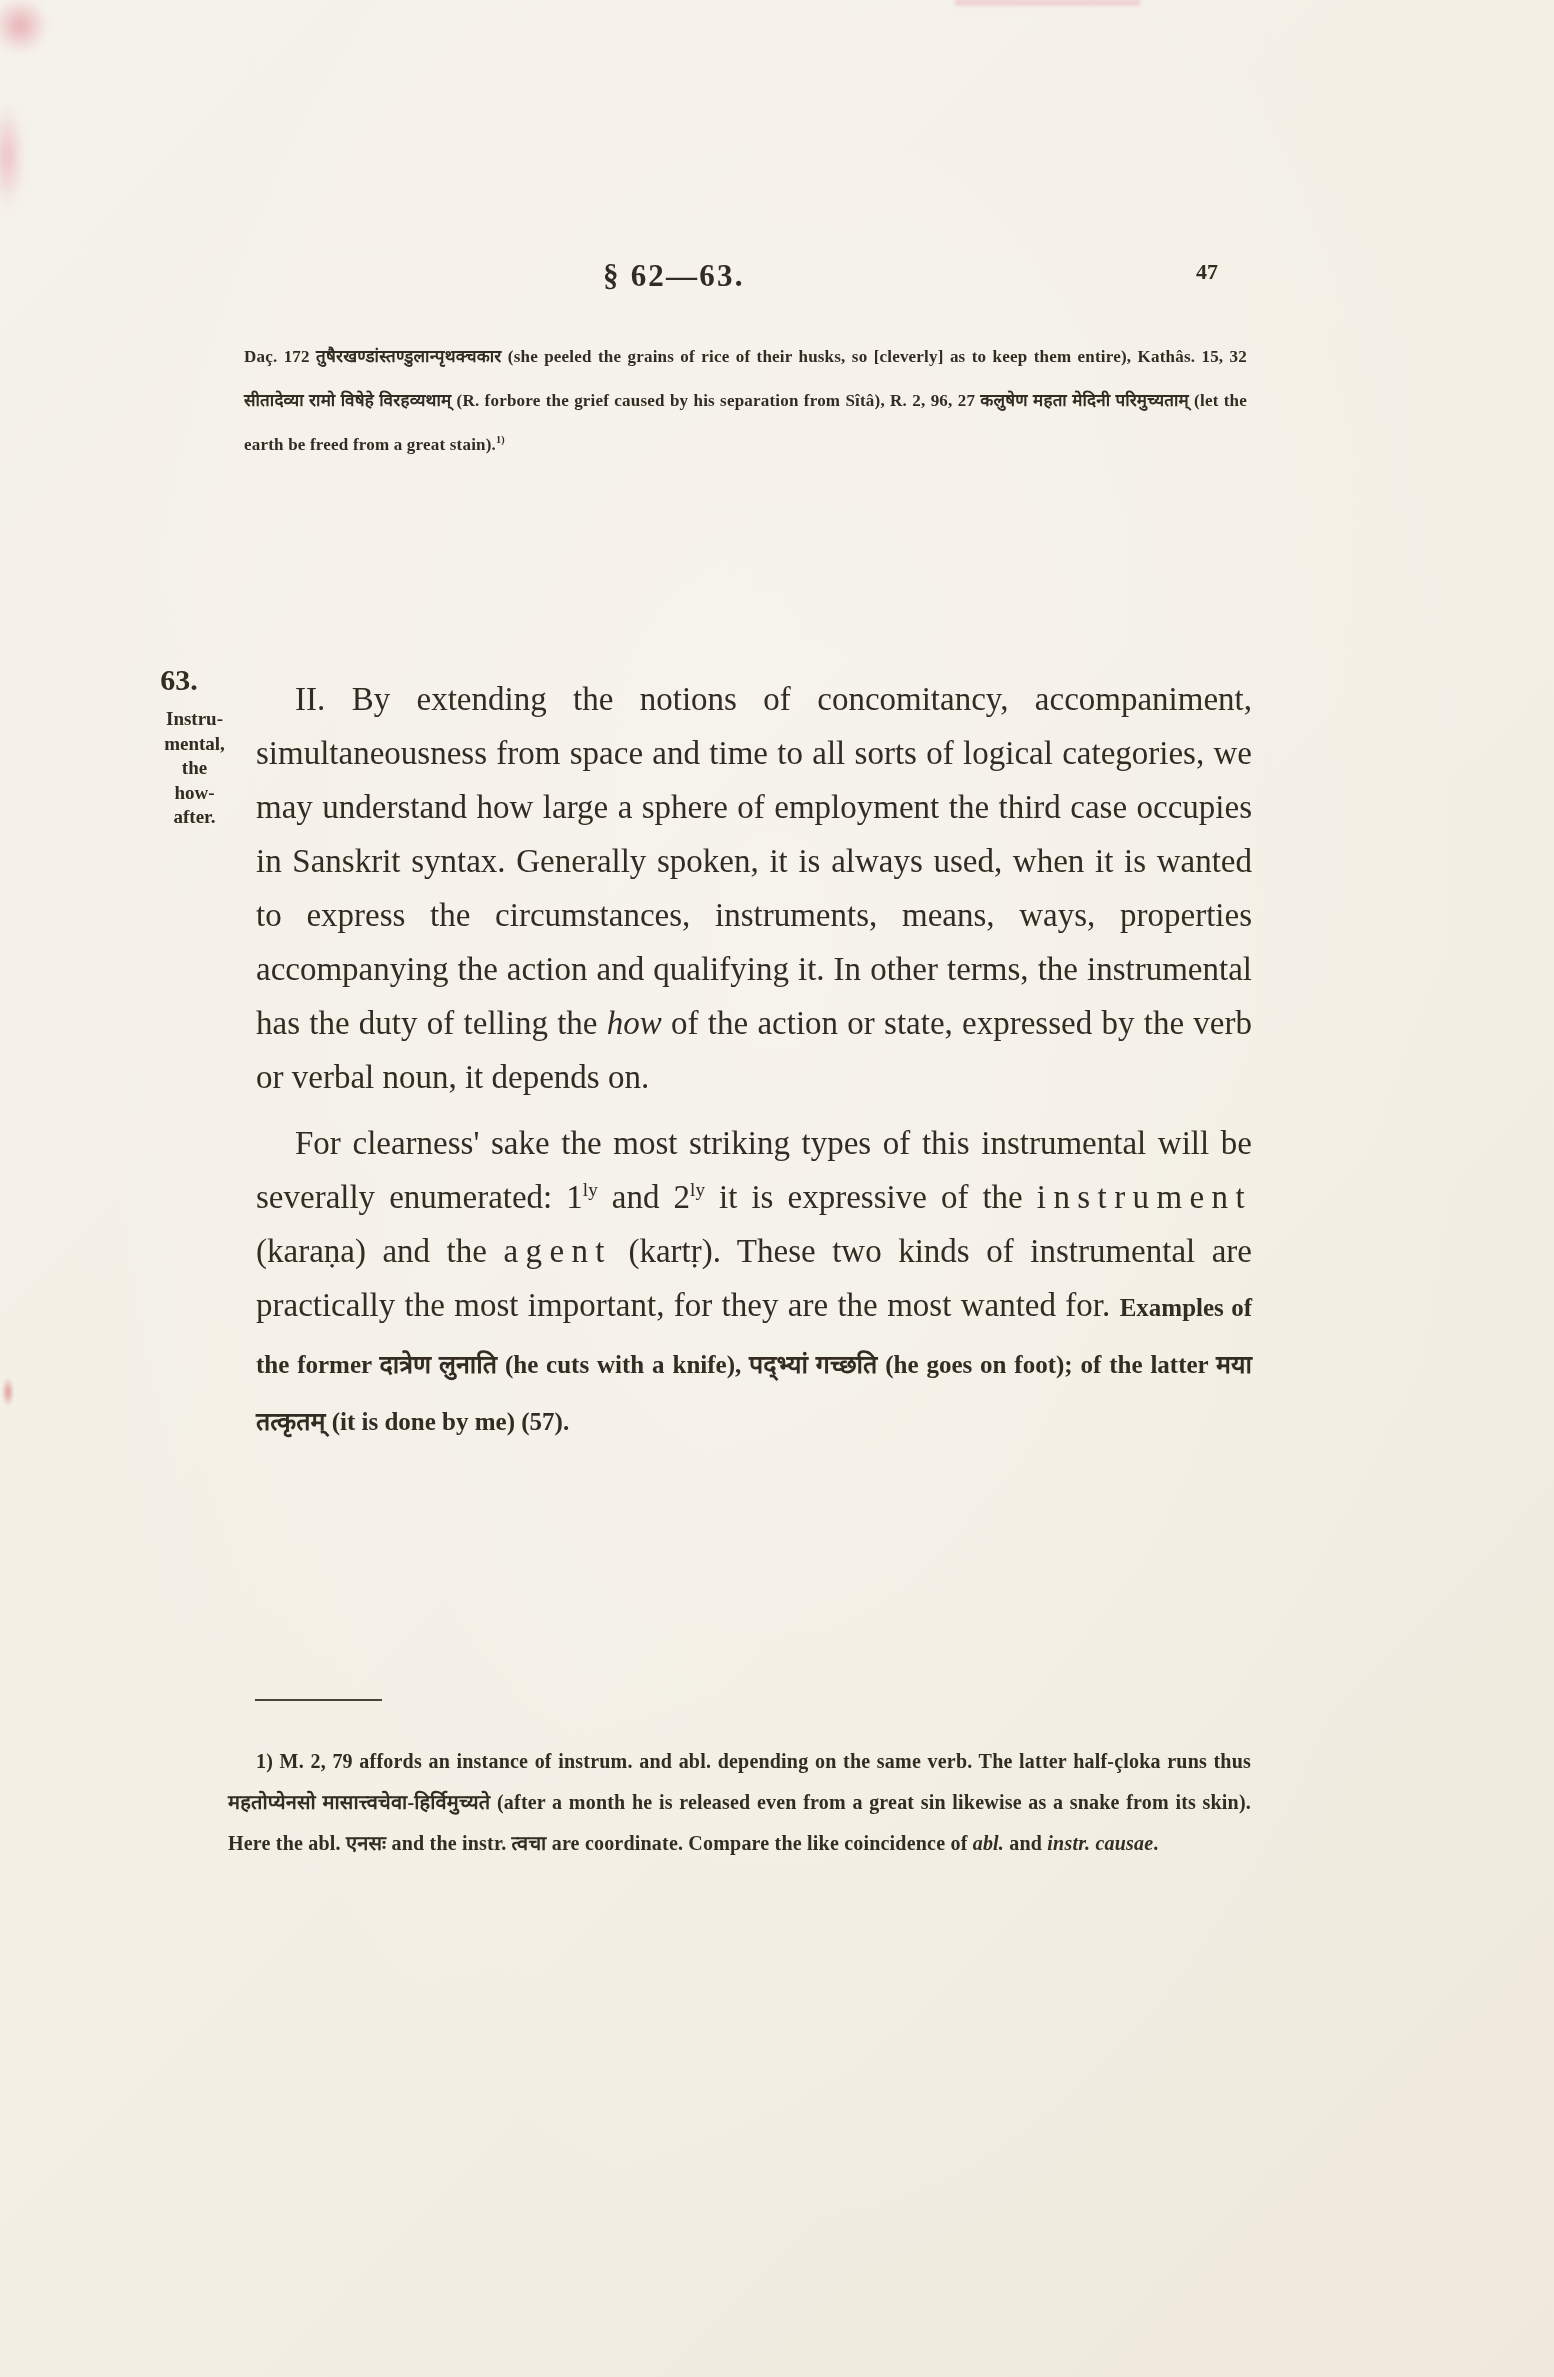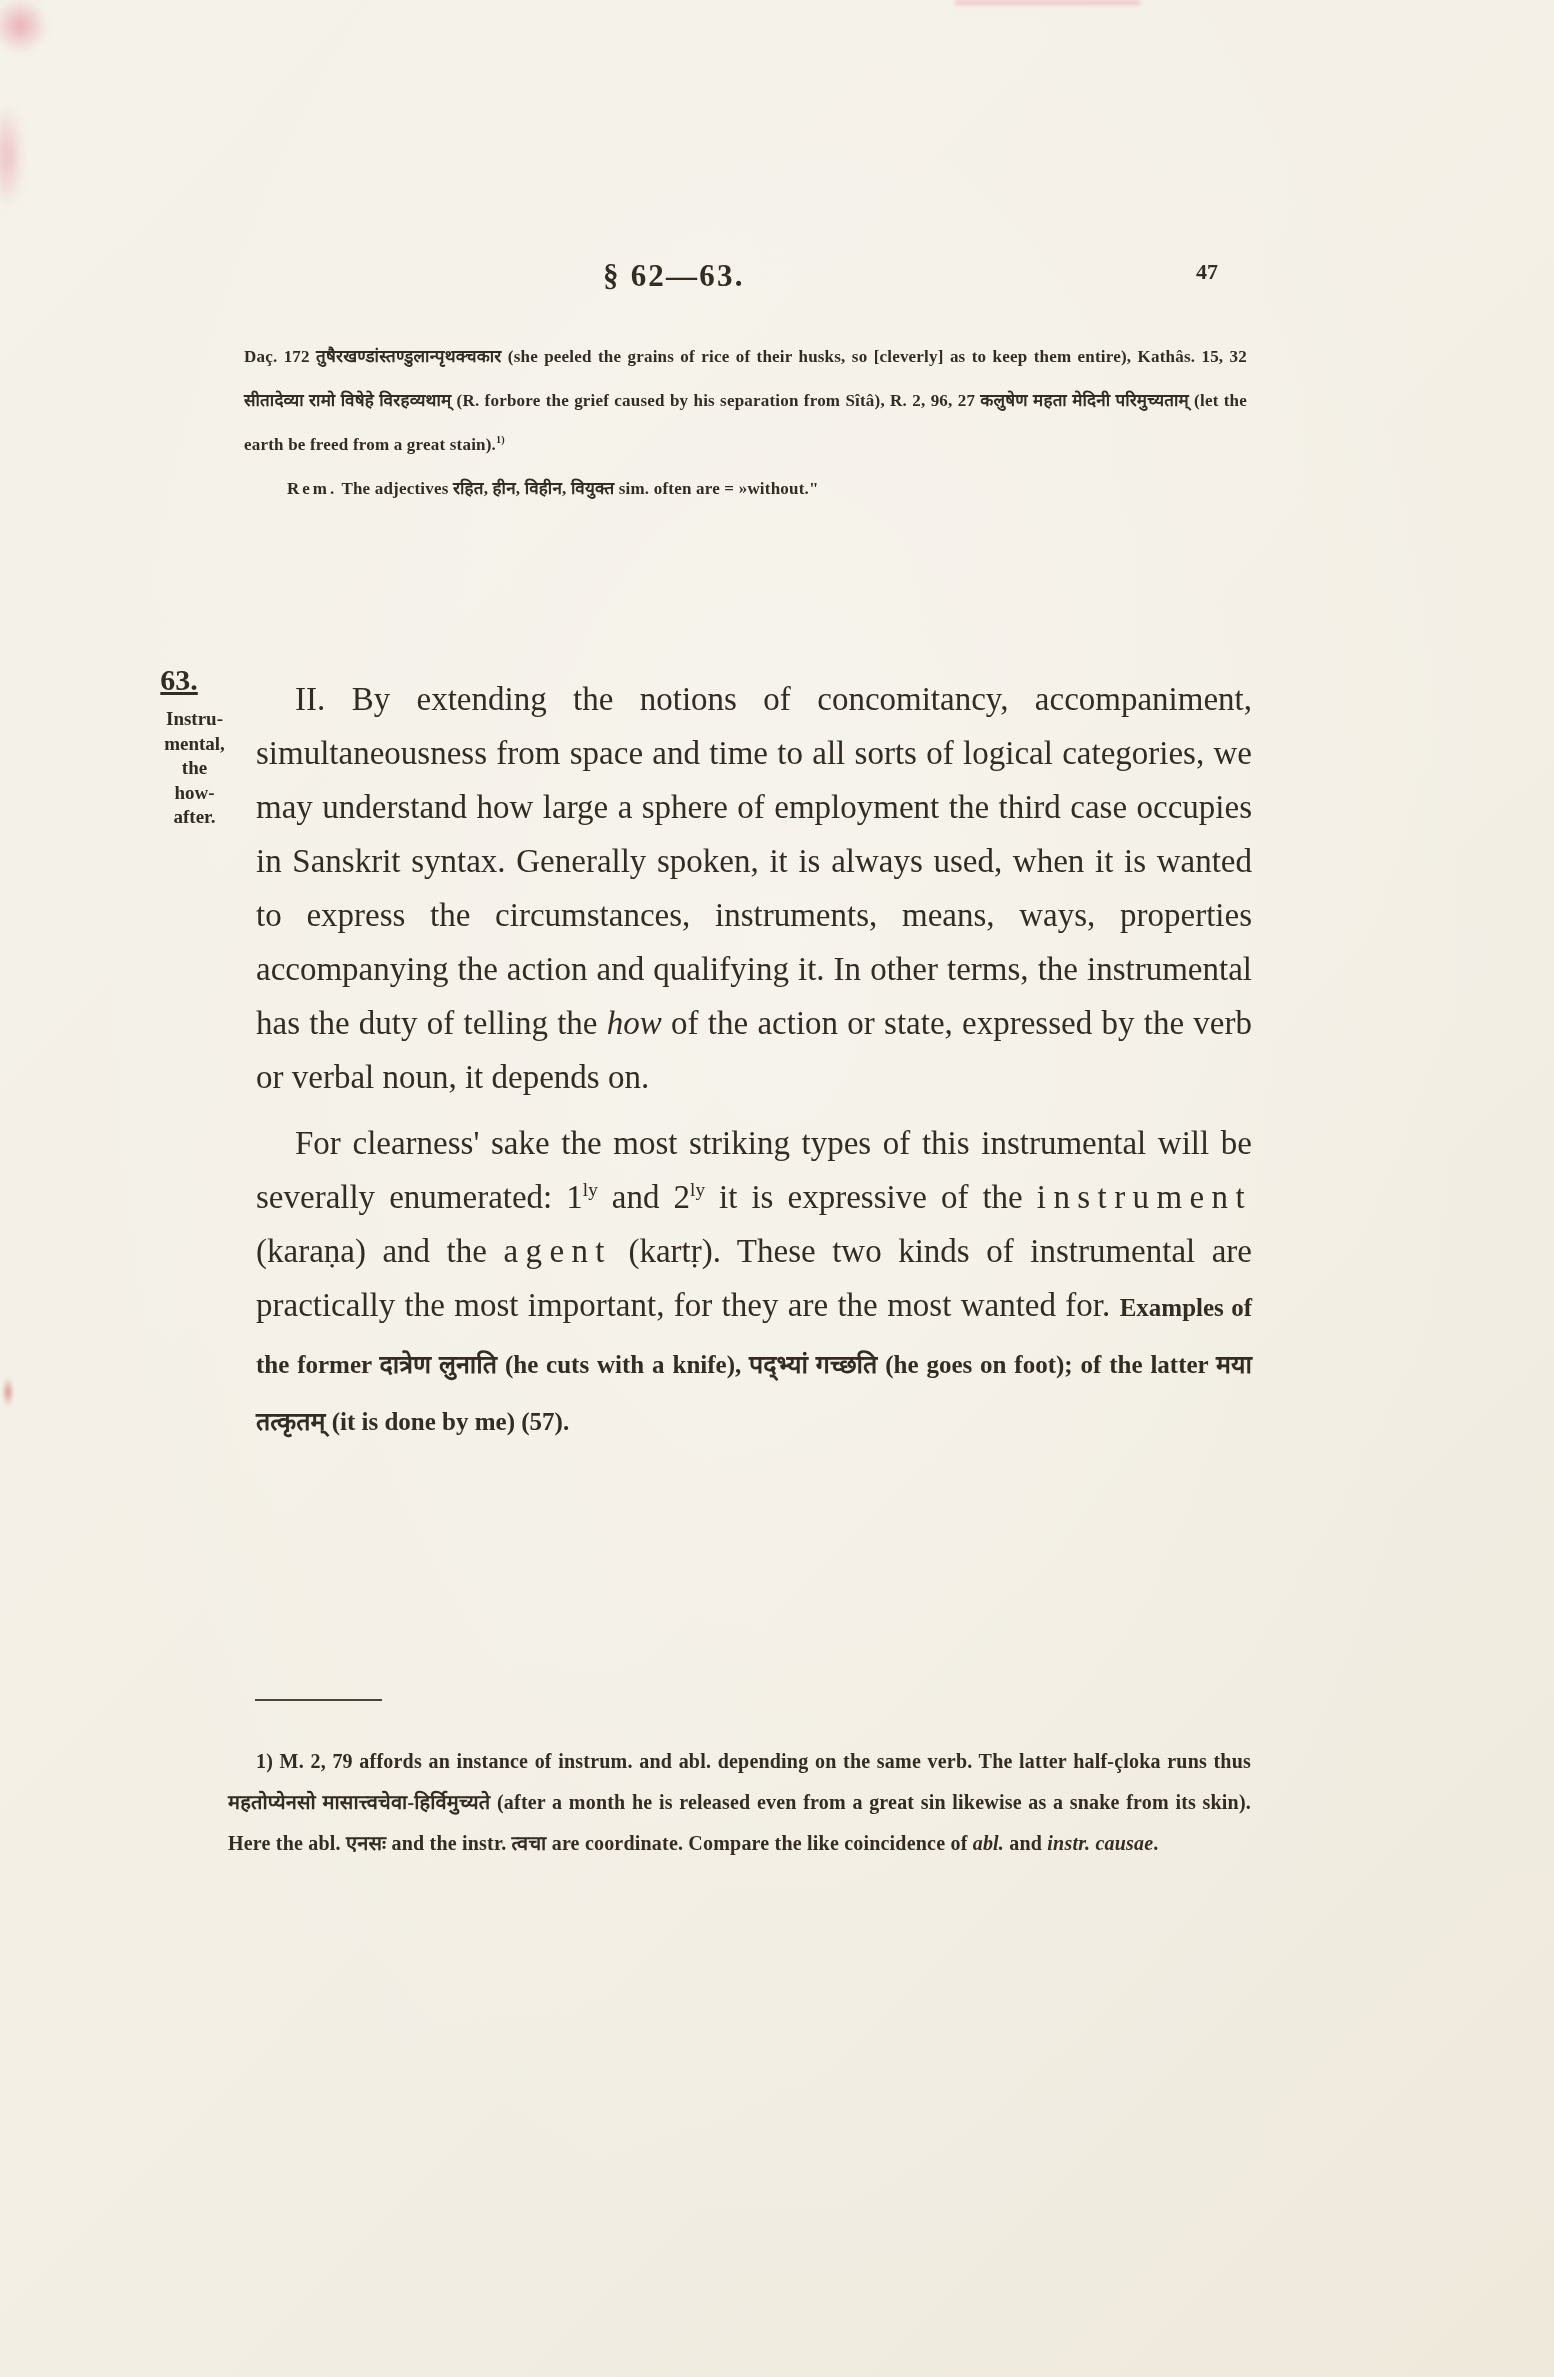--- a/index.html
+++ b/index.html
@@ -73,21 +73,20 @@
     left: 147px; top: 663px;
     width: 95px;
     text-align: center;
   }
   .mn-num {
     font-size: 30px;
     font-weight: 700;
     margin-bottom: 10.4px;
     text-align: left;
     padding-left: 13.3px;
-    text-decoration: underline;
   }
   .mn-line {
     font-size: 19px;
     font-weight: 600;
     line-height: 24.4px;
   }
 
   .bodytext {
     position: absolute;
     left: 244px; top: 660px;
@@ -127,21 +126,20 @@
   <div class="artifact a1"></div>
   <div class="artifact a2"></div>
   <div class="artifact a3"></div>
   <div class="artifact a4"></div>
 
   <div class="running-head">§ 62—63.</div>
   <div class="page-num">47</div>
 
   <div class="excerpt smallprint">
     <p><span>Daç. 172 </span><span class="deva">तुषैरखण्डांस्तण्डुलान्पृथक्चकार</span><span> (she peeled the grains of rice of their husks, so [cleverly] as to keep them entire), Kathâs. 15, 32 </span><span class="deva">सीतादेव्या रामो विषेहे विरहव्यथाम्</span><span> (R. forbore the grief caused by his separation from Sîtâ), R. 2, 96, 27 </span><span class="deva">कलुषेण महता मेदिनी परिमुच्यताम्</span><span> (let the earth be freed from a great stain).</span><sup class="fnref">1)</sup></p>
-    <p class="rem"><span class="remlbl">Rem.</span><span> The adjectives </span><span class="deva">रहित</span><span>, </span><span class="deva">हीन</span><span>, </span><span class="deva">विहीन</span><span>, </span><span class="deva">वियुक्त</span><span> sim. often are = »without."</span></p>
   </div>
 
   <div class="margin-note">
     <div class="mn-num">63.</div>
     <div class="mn-line">Instru-</div>
     <div class="mn-line">mental,</div>
     <div class="mn-line">the</div>
     <div class="mn-line">how-</div>
     <div class="mn-line">after.</div>
   </div>

